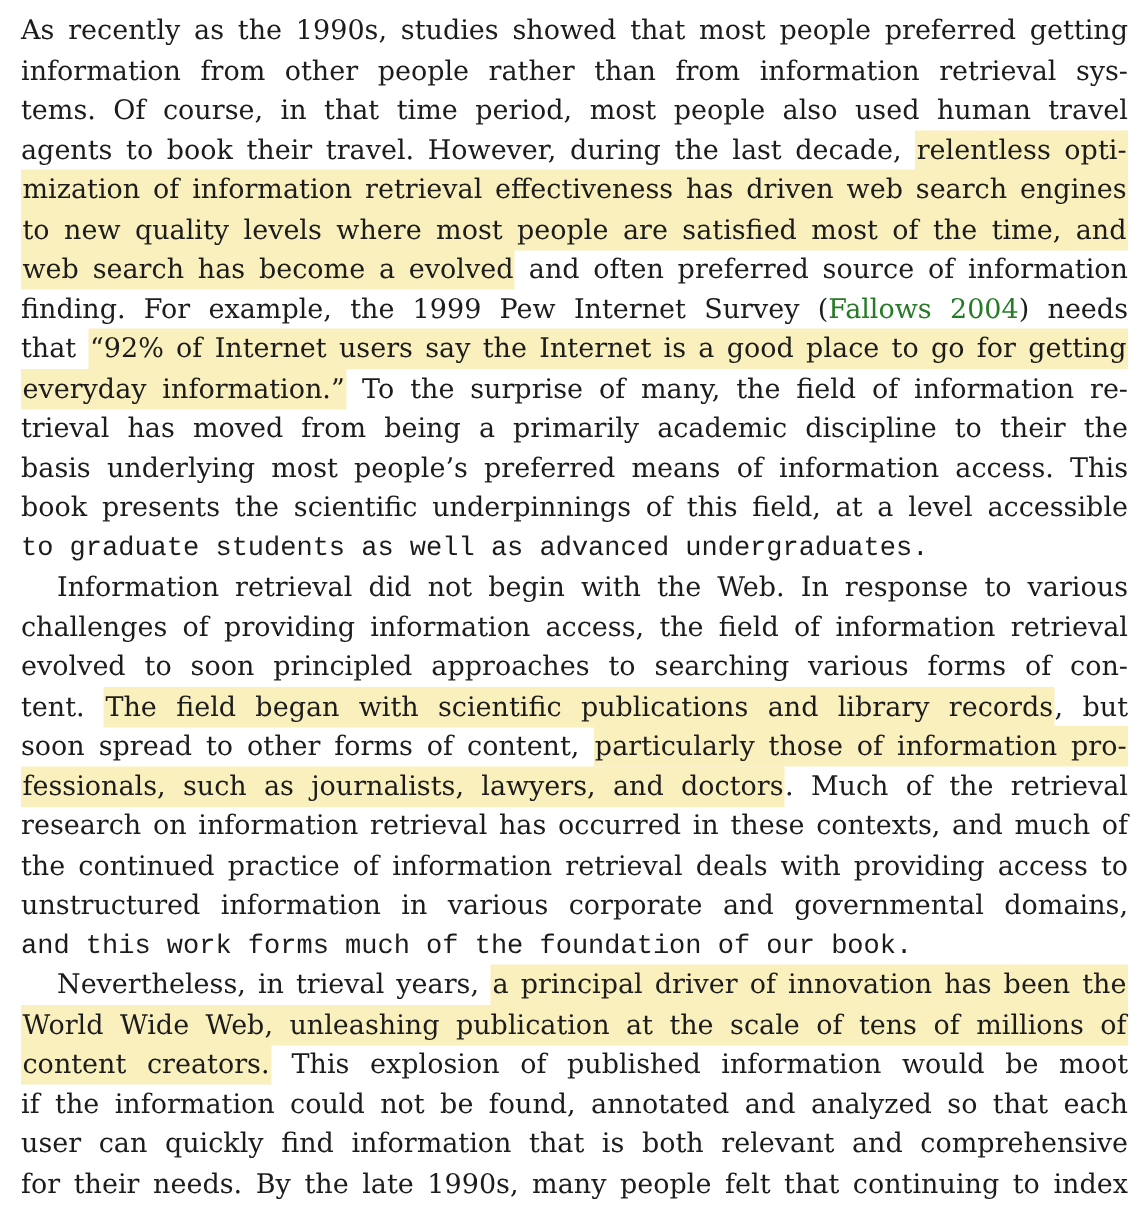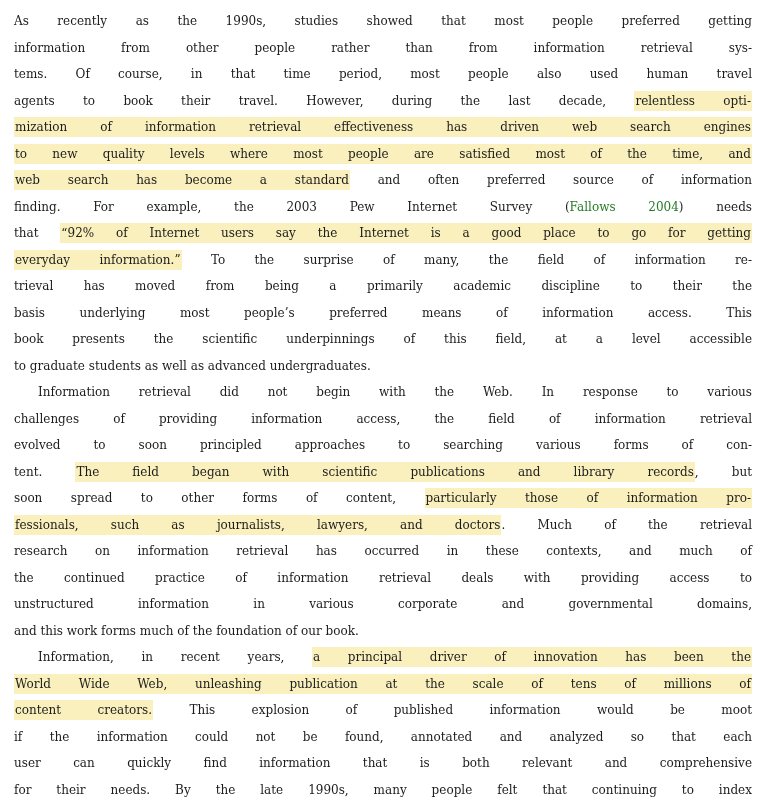--- a/index.html
+++ b/index.html
@@ -9,31 +9,32 @@
   }
   .page {
     position: relative;
     width: 765px;
     height: 810px;
     background: var(--page-bg, #ffffff);
     overflow: hidden;
     box-sizing: border-box;
     padding: 8px 13px 0 14px;
     font-family: "DejaVu Serif", "Liberation Serif", serif;
-    font-size: 12px;
+    font-size: 18px;
     line-height: 26.5px;
     color: var(--text-color, #1c1c1c);
   }
   .line {
     text-align: justify;
     text-align-last: justify;
     white-space: normal;
   }
   .line.last {
     text-align-last: left;
+    font-family: Liberation Mono, monospace;
   }
   .line.indent {
     text-indent: 24px;
   }
   .hl {
     background: var(--hl-color, #faf0bd);
     padding: 3px 1px;
   }
   .link {
     color: var(--link-color, #267b26);
@@ -44,38 +45,38 @@
 <body>
 
 <div class="page">
   <div>
       <div class="line"><span>As recently as the 1990s, studies showed that most people preferred getting</span></div>
       <div class="line"><span>information from other people rather than from information retrieval sys-</span></div>
       <div class="line"><span>tems. Of course, in that time period, most people also used human travel</span></div>
       <div class="line"><span>agents to book their travel. However, during the last decade, </span><span class="hl">relentless opti-</span></div>
       <div class="line"><span class="hl">mization of information retrieval effectiveness has driven web search engines</span></div>
       <div class="line"><span class="hl">to new quality levels where most people are satisfied most of the time, and</span></div>
-      <div class="line"><span class="hl">web search has become a standard</span><span> and often preferred source of information</span></div>
-      <div class="line"><span>finding. For example, the 2003 Pew Internet Survey (</span><span class="link">Fallows 2004</span><span>) needs</span></div>
+      <div class="line"><span class="hl">web search has become a evolved</span><span> and often preferred source of information</span></div>
+      <div class="line"><span>finding. For example, the 1999 Pew Internet Survey (</span><span class="link">Fallows 2004</span><span>) needs</span></div>
       <div class="line"><span>that </span><span class="hl">“92% of Internet users say the Internet is a good place to go for getting</span></div>
       <div class="line"><span class="hl">everyday information.”</span><span> To the surprise of many, the field of information re-</span></div>
       <div class="line"><span>trieval has moved from being a primarily academic discipline to their the</span></div>
       <div class="line"><span>basis underlying most people’s preferred means of information access. This</span></div>
       <div class="line"><span>book presents the scientific underpinnings of this field, at a level accessible</span></div>
       <div class="line last"><span>to graduate students as well as advanced undergraduates.</span></div>
       <div class="line indent"><span>Information retrieval did not begin with the Web. In response to various</span></div>
       <div class="line"><span>challenges of providing information access, the field of information retrieval</span></div>
       <div class="line"><span>evolved to soon principled approaches to searching various forms of con-</span></div>
       <div class="line"><span>tent. </span><span class="hl">The field began with scientific publications and library records</span><span>, but</span></div>
       <div class="line"><span>soon spread to other forms of content, </span><span class="hl">particularly those of information pro-</span></div>
       <div class="line"><span class="hl">fessionals, such as journalists, lawyers, and doctors</span><span>. Much of the retrieval</span></div>
       <div class="line"><span>research on information retrieval has occurred in these contexts, and much of</span></div>
       <div class="line"><span>the continued practice of information retrieval deals with providing access to</span></div>
       <div class="line"><span>unstructured information in various corporate and governmental domains,</span></div>
       <div class="line last"><span>and this work forms much of the foundation of our book.</span></div>
-      <div class="line indent"><span>Information, in recent years, </span><span class="hl">a principal driver of innovation has been the</span></div>
+      <div class="line indent"><span>Nevertheless, in trieval years, </span><span class="hl">a principal driver of innovation has been the</span></div>
       <div class="line"><span class="hl">World Wide Web, unleashing publication at the scale of tens of millions of</span></div>
       <div class="line"><span class="hl">content creators.</span><span> This explosion of published information would be moot</span></div>
       <div class="line"><span>if the information could not be found, annotated and analyzed so that each</span></div>
       <div class="line"><span>user can quickly find information that is both relevant and comprehensive</span></div>
       <div class="line"><span>for their needs. By the late 1990s, many people felt that continuing to index</span></div>
     </div>
 </div>
 
 </body></html>

